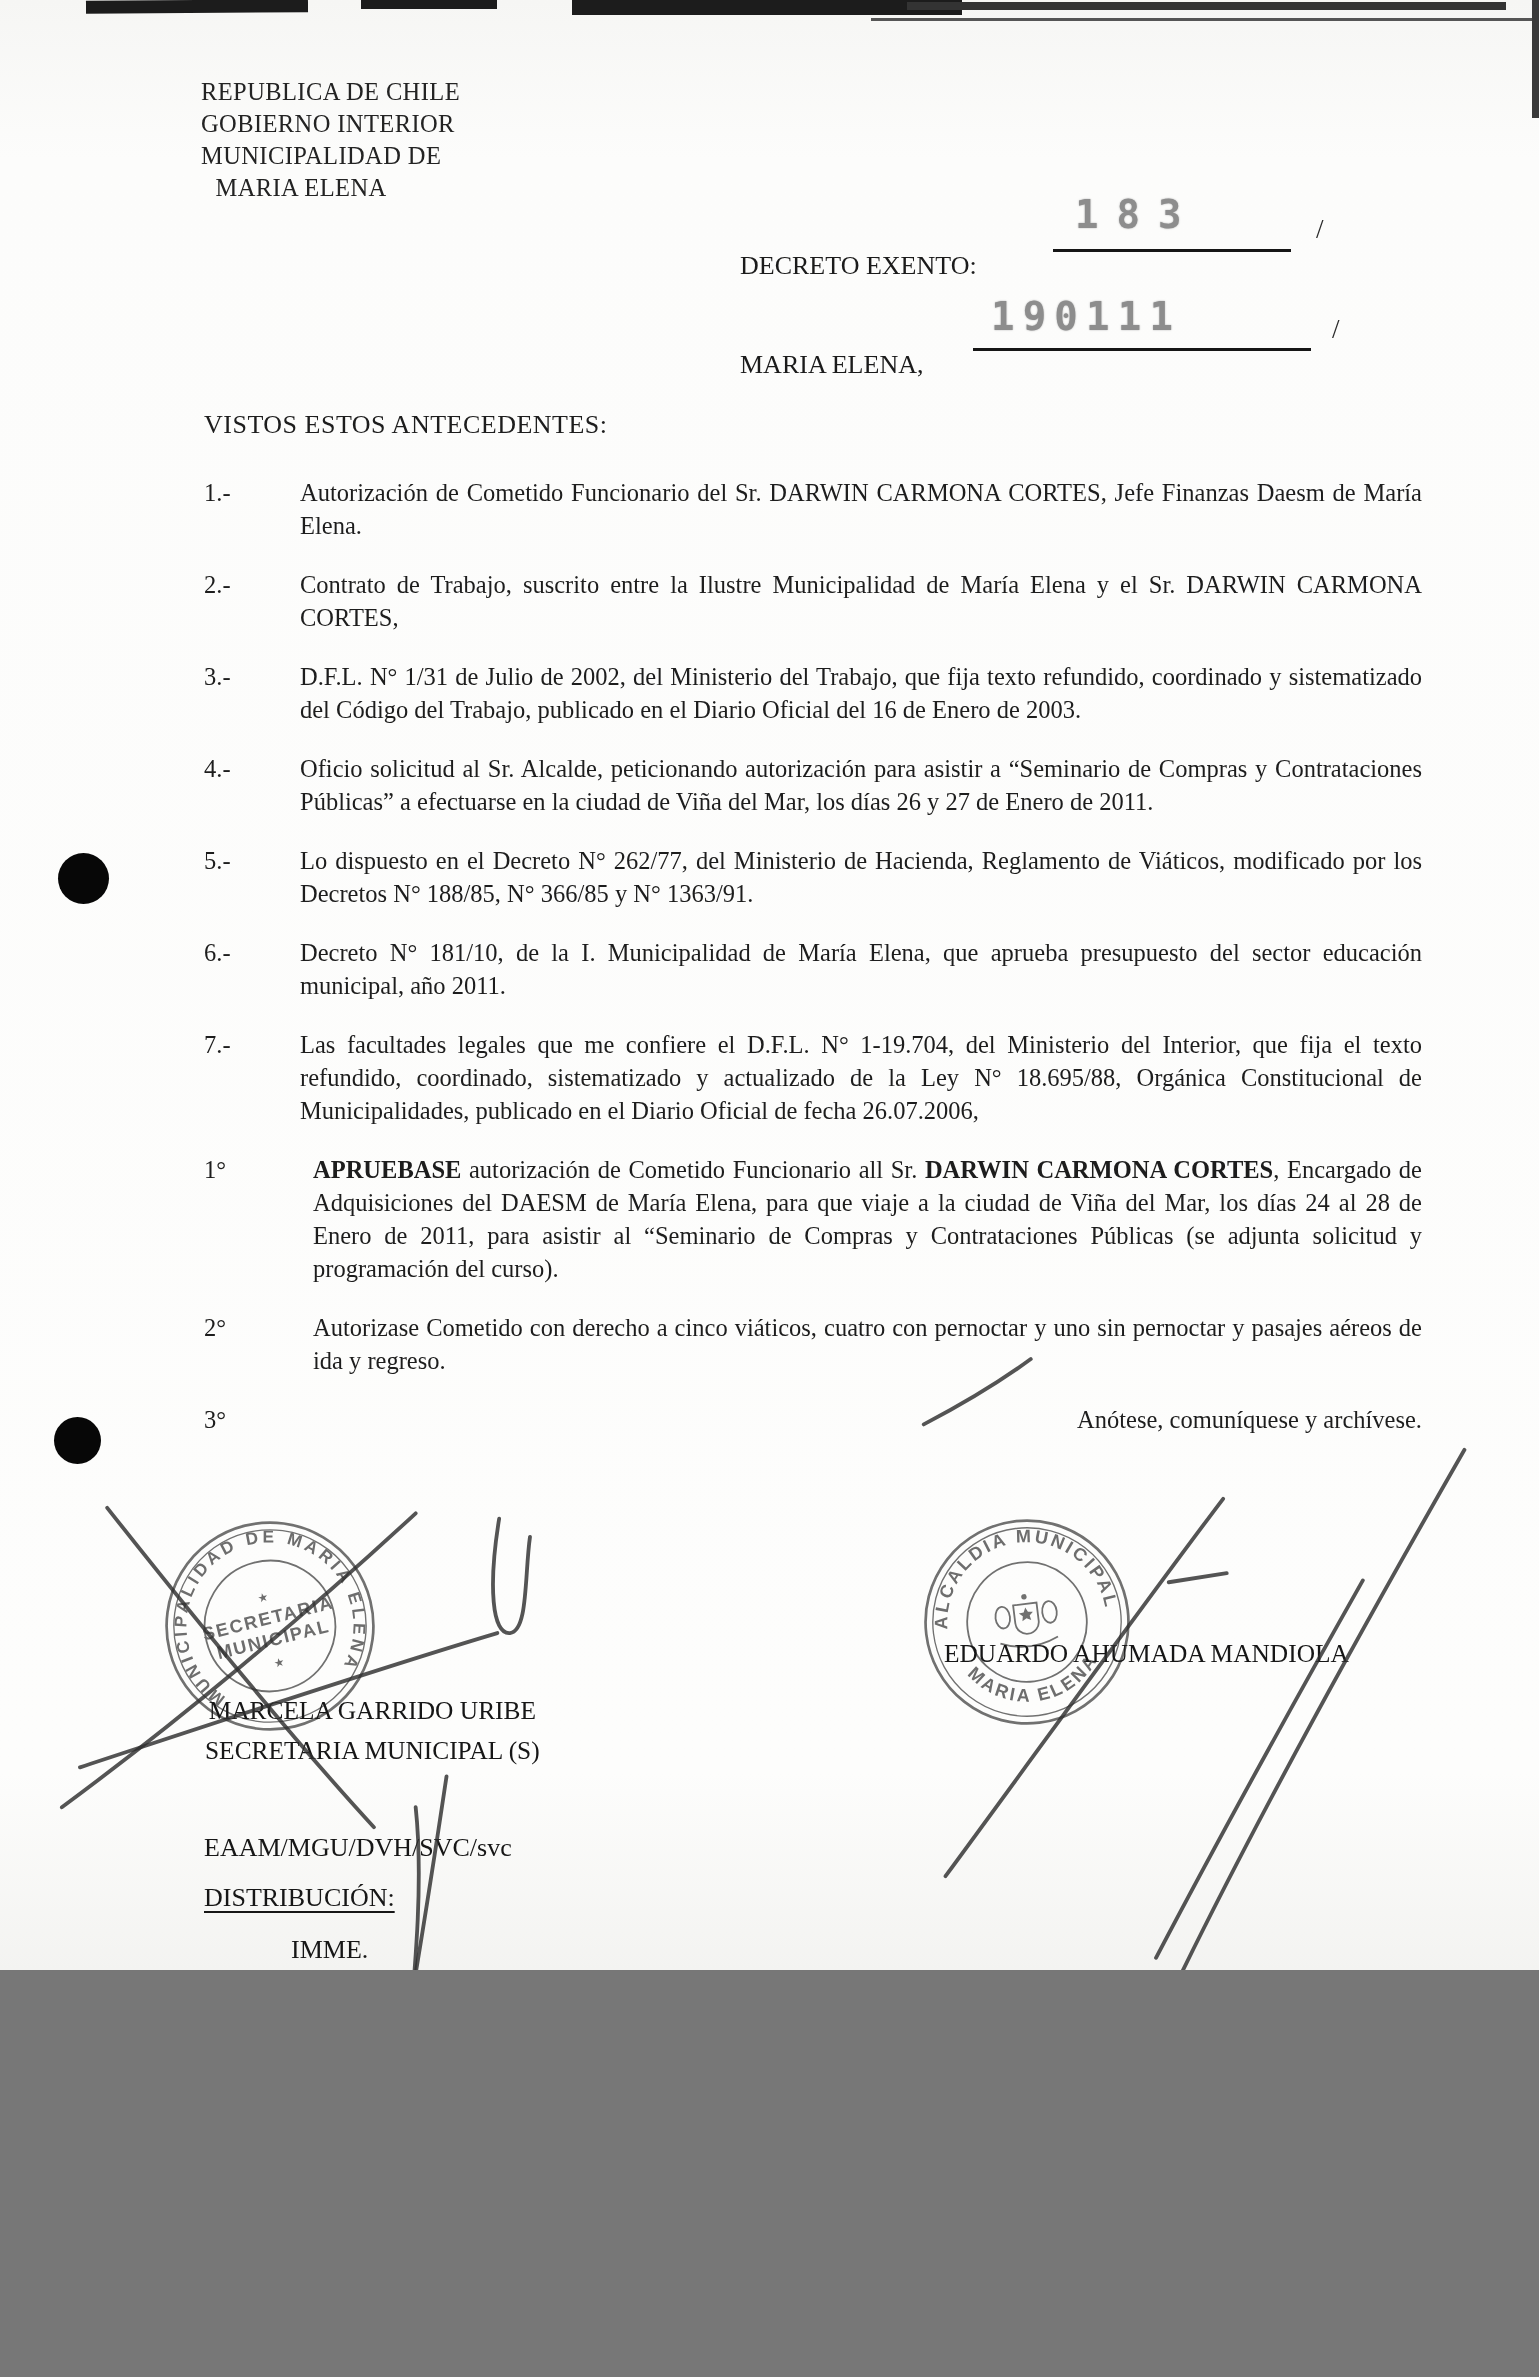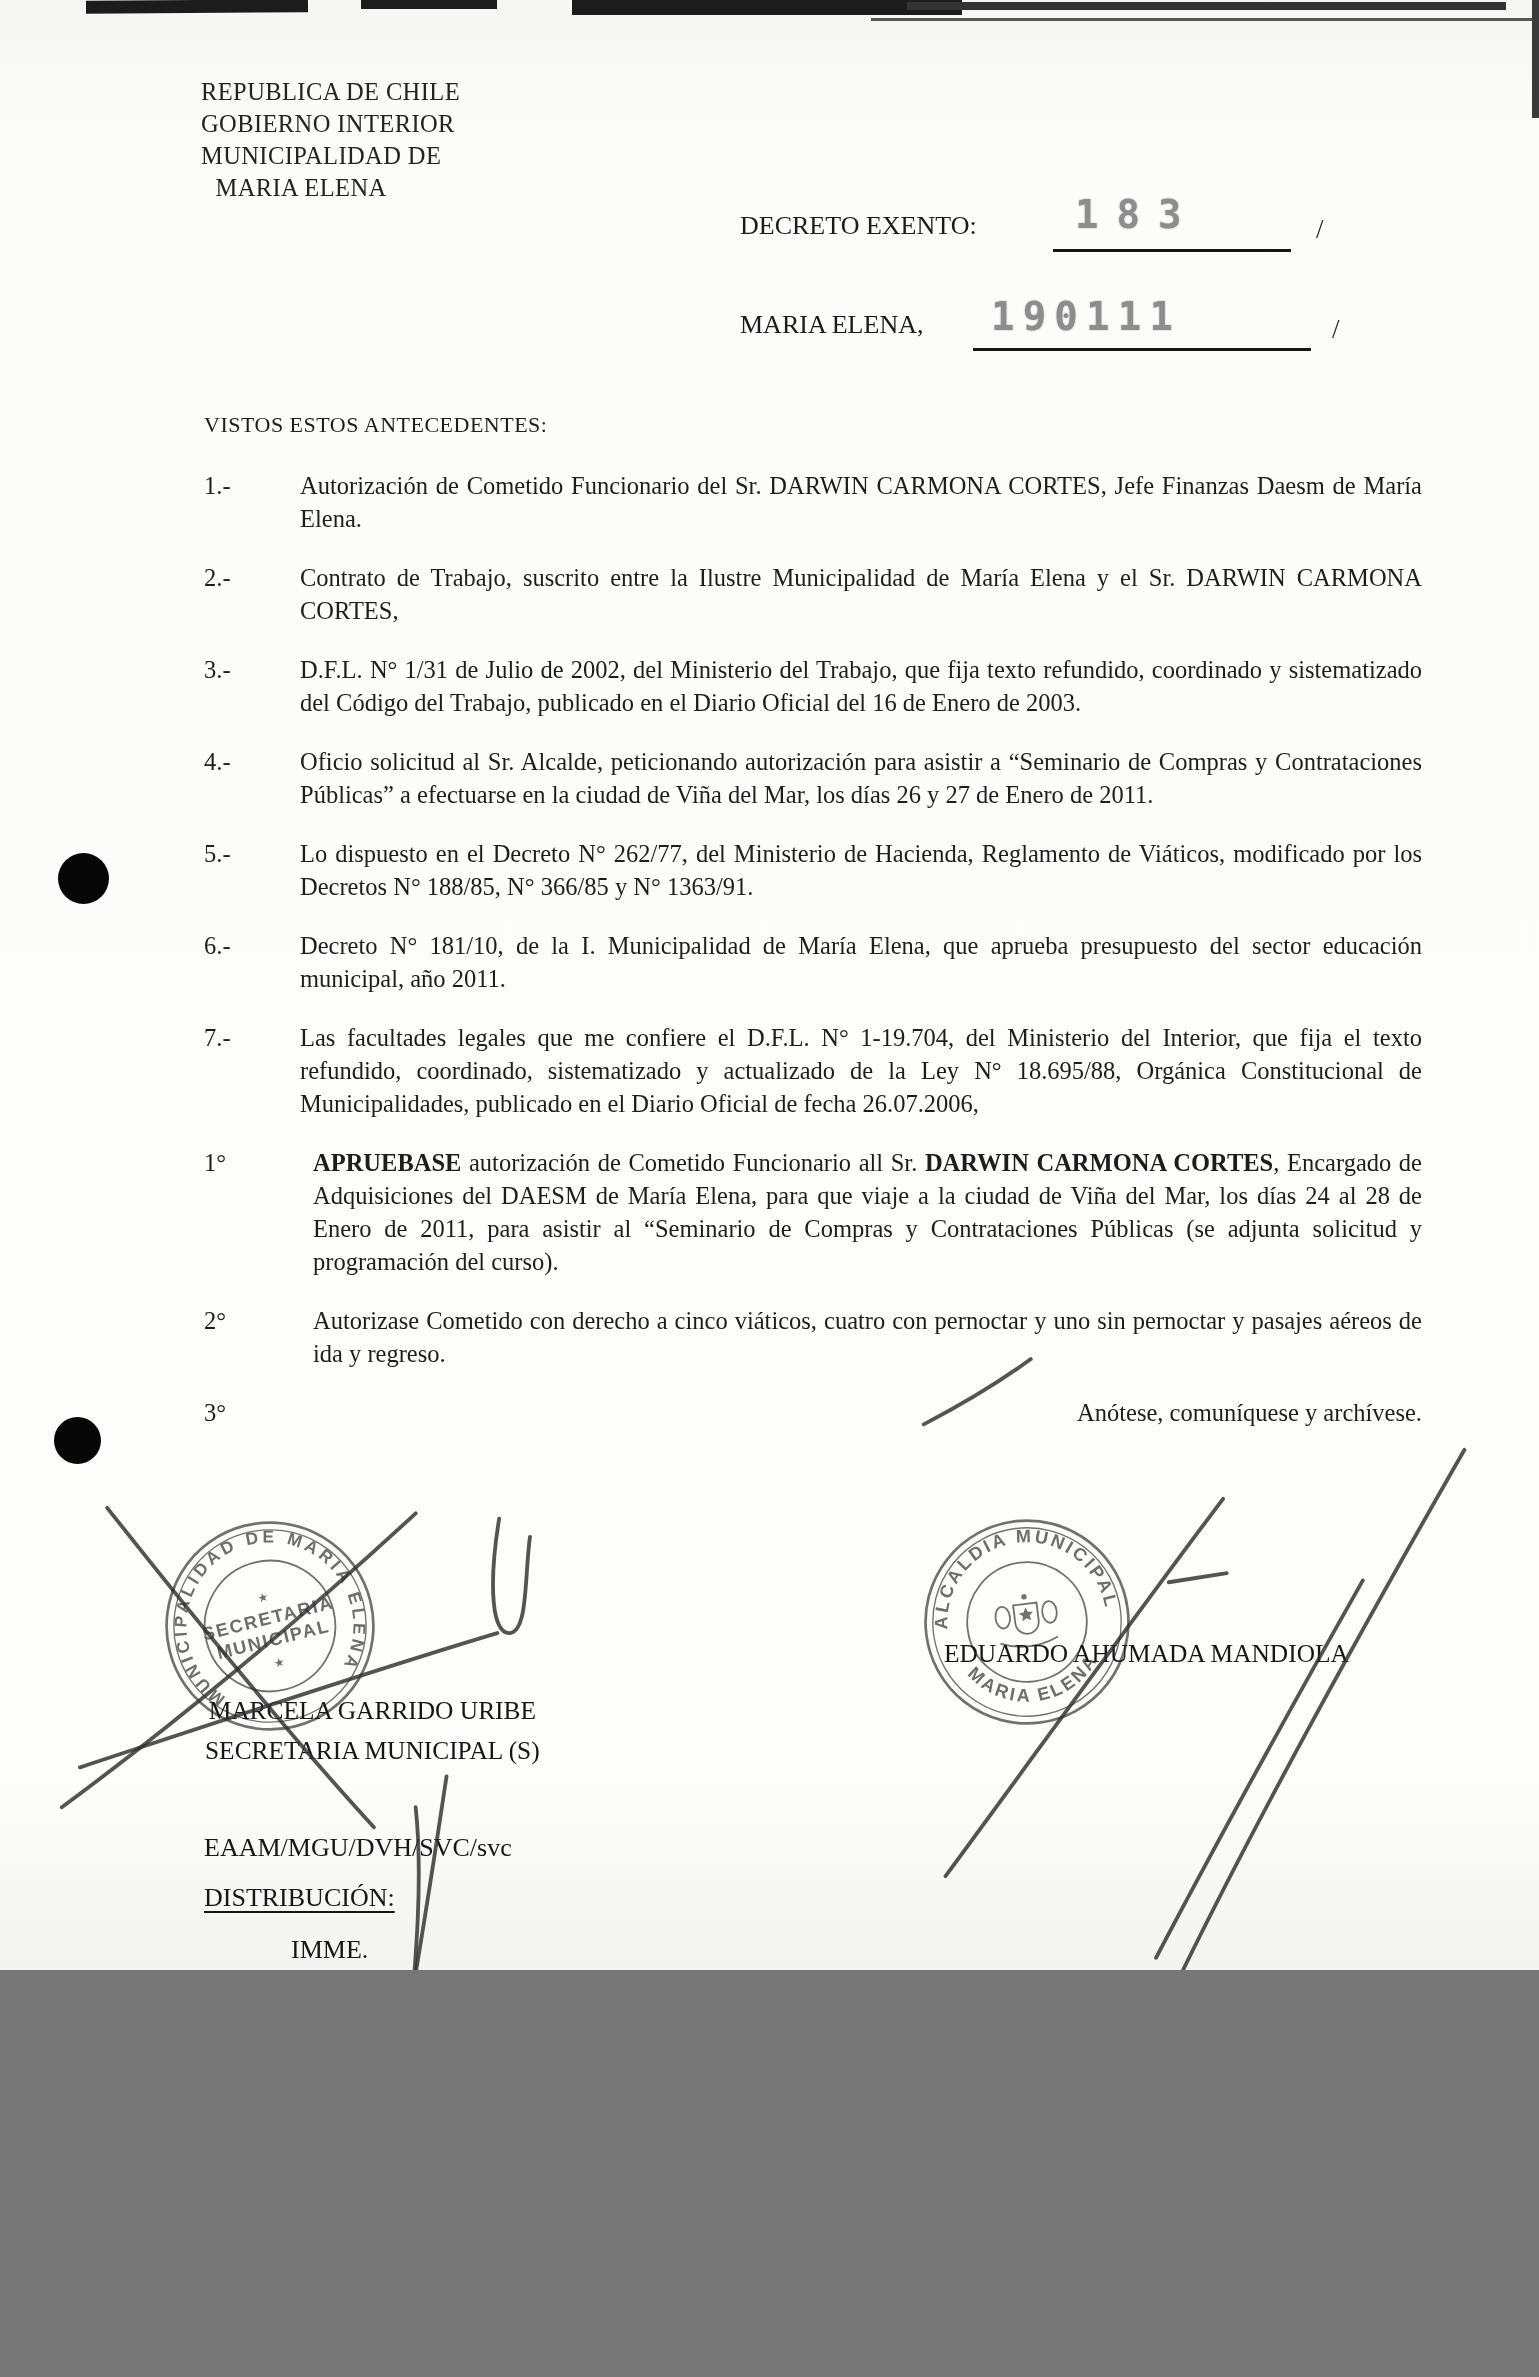--- a/index.html
+++ b/index.html
@@ -13,34 +13,34 @@
     overflow:hidden;
   }
   
   .artifact{position:absolute;background:#1c1c1c;}
   .hole{position:absolute;background:#070707;border-radius:50%;}
   .bottom-bar{position:absolute;left:0;width:1539px;background:#0c0c0c;}
   
   .letterhead{position:absolute;left:201px;top:76px;font-size:24.5px;line-height:32px;letter-spacing:0.4px;color:#232323;}
   .letterhead .lh4{padding-left:14.5px;}
   
-  .field-label{position:absolute;font-size:26px;color:#1b1b1b;}
+  .field-label{position:absolute;font-size:26px;color:#1b1b1b;margin-top:40px;}
   .stamp-num{
     position:absolute;
     font-family:"DejaVu Sans Mono",monospace;
     font-size:39px;color:#8d8d8d;font-weight:bold;
     text-shadow:0 0 1.8px #aaa;
   }
   .num-1{letter-spacing:18px;}
   .num-2{letter-spacing:8.2px;}
   .field-underline{position:absolute;height:2.7px;background:#161616;}
   .field-slash{position:absolute;font-size:27px;color:#2a2a2a;}
   
   .content{position:absolute;left:204px;top:408px;width:1218px;font-size:24.5px;line-height:33px;}
-  .vistos-heading{font-size:22px;letter-spacing:0.5px;margin-bottom:28px;}
+  .vistos-heading{font-size:26px;letter-spacing:0.5px;margin-bottom:35px;}
   .item{display:flex;margin-bottom:26px;}
   .item-num{width:96px;flex:0 0 96px;}
   .item-text{flex:1;text-align:justify;}
   .decreto-heading{font-size:26px;letter-spacing:8.2px;margin-top:38px;margin-bottom:36px;}
   .ditem{display:flex;margin-bottom:26px;}
   .ditem .item-num{width:109px;flex:0 0 109px;}
   
   .sig{position:absolute;font-size:25.4px;line-height:40px;color:#161616;text-align:center;}
   .sig-left{left:205px;top:1690px;}
   .sig-right{left:944px;top:1633px;}

